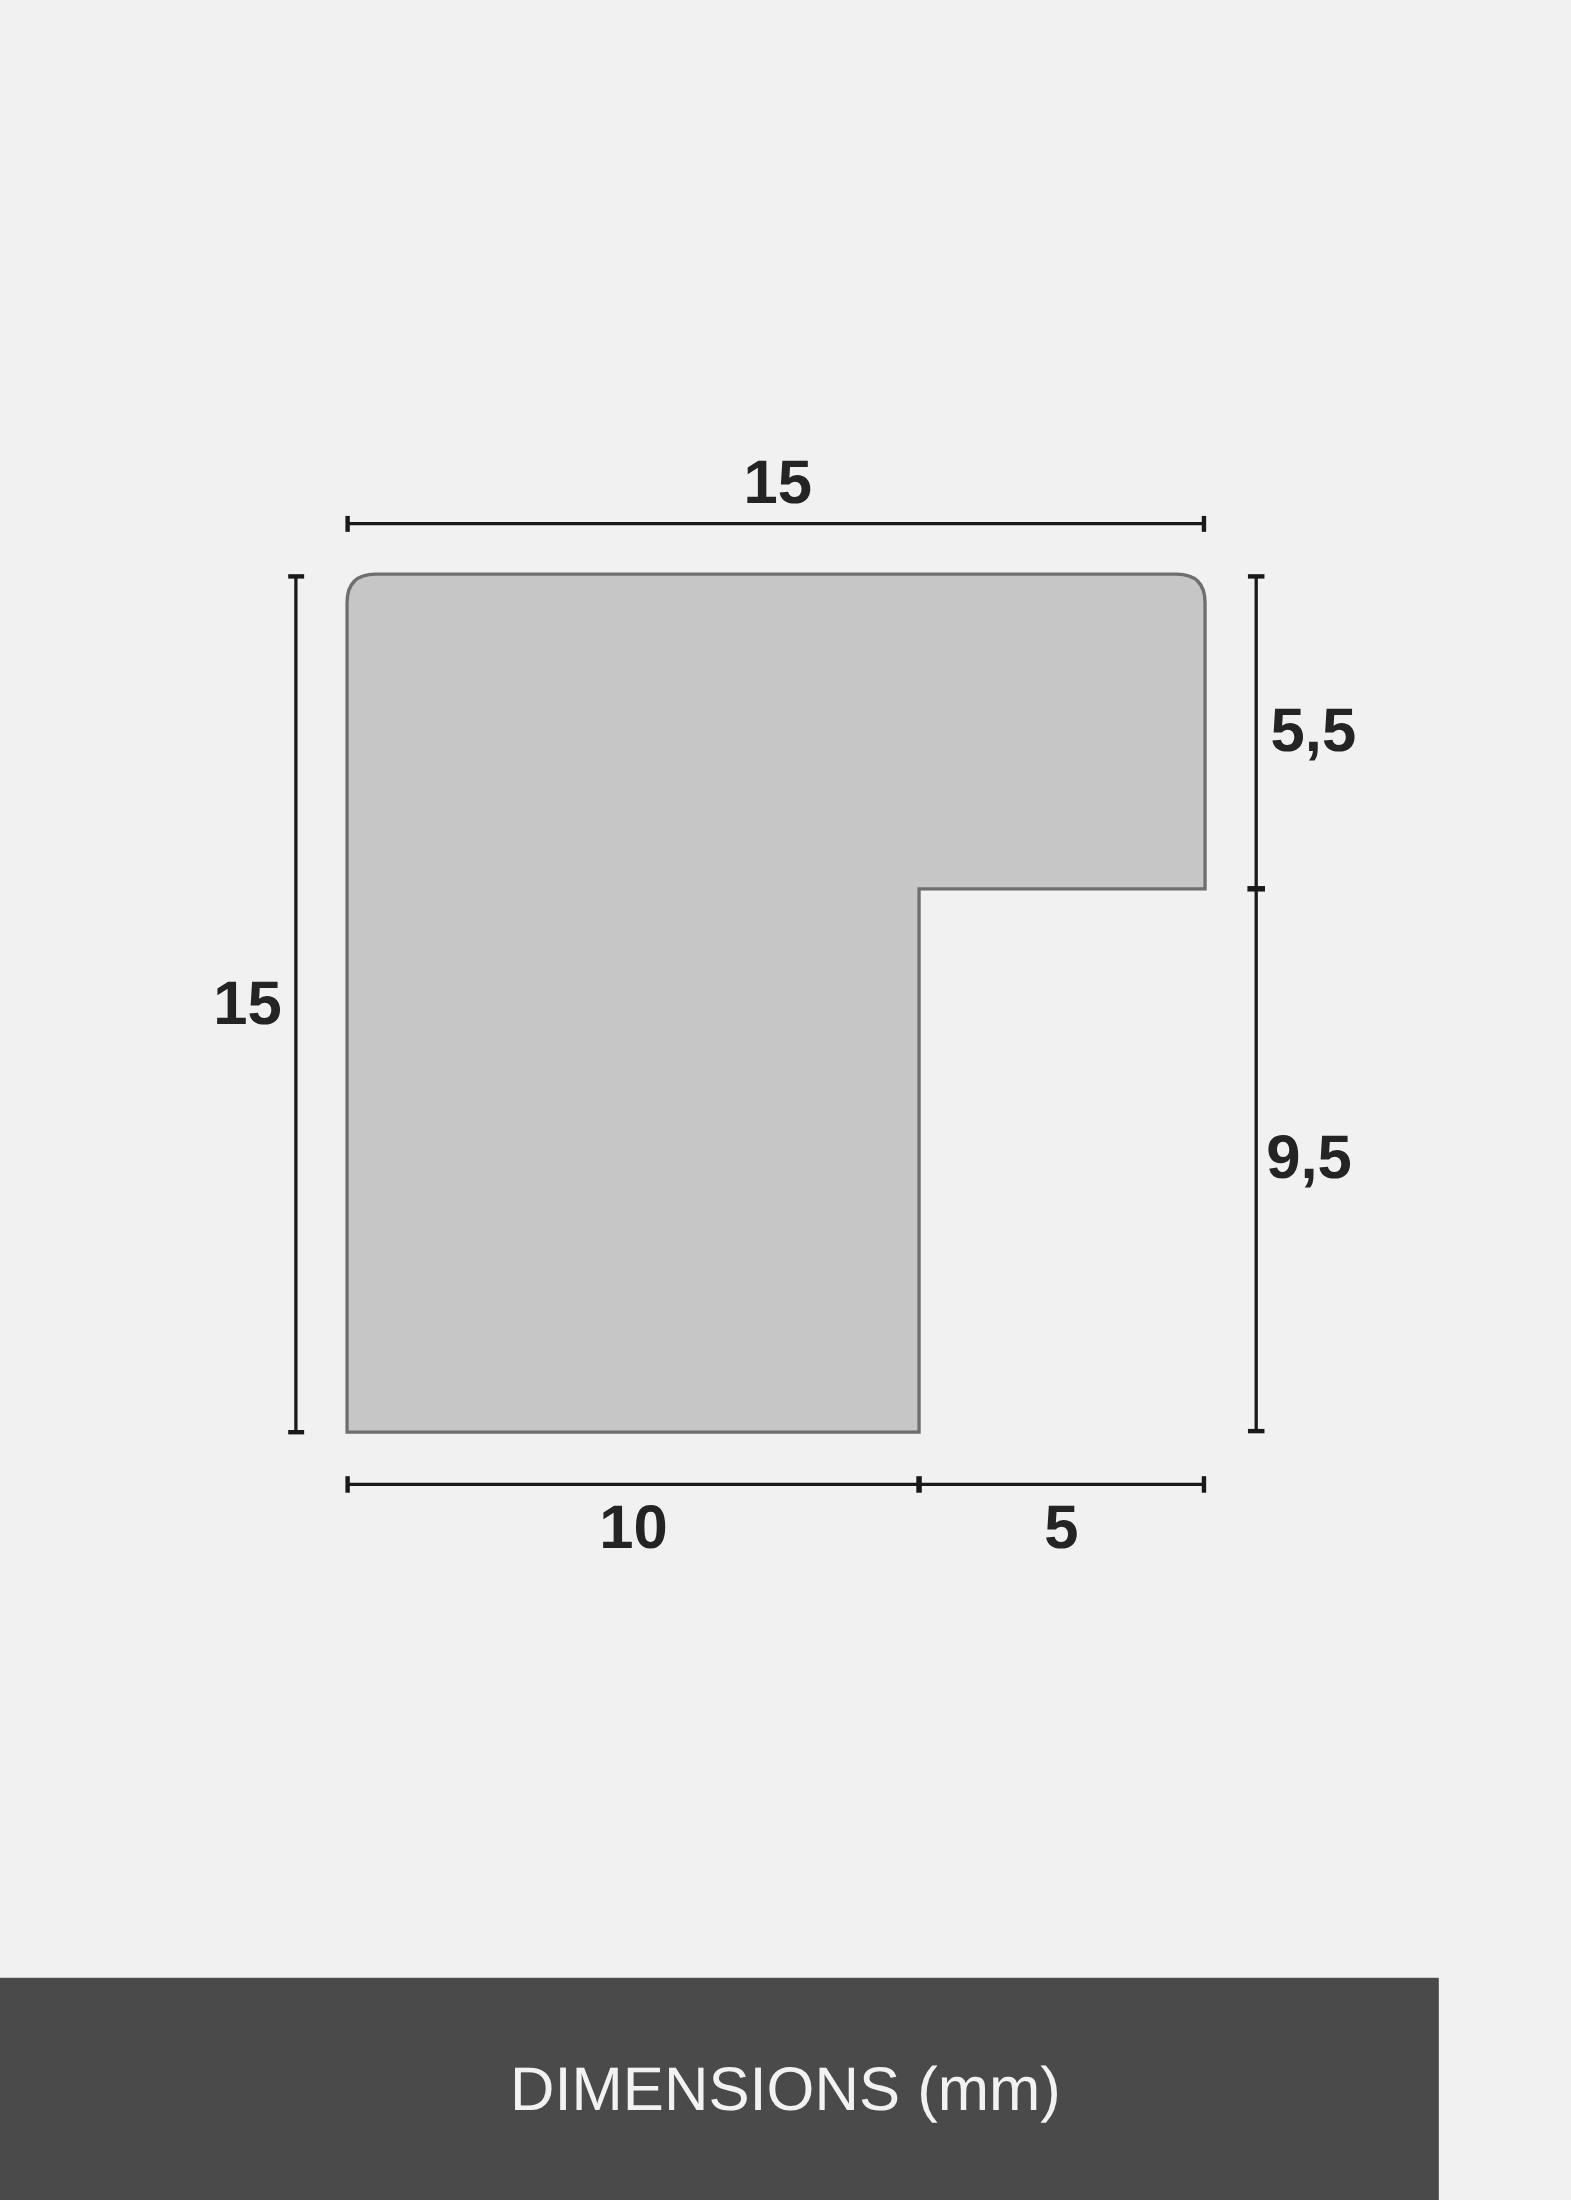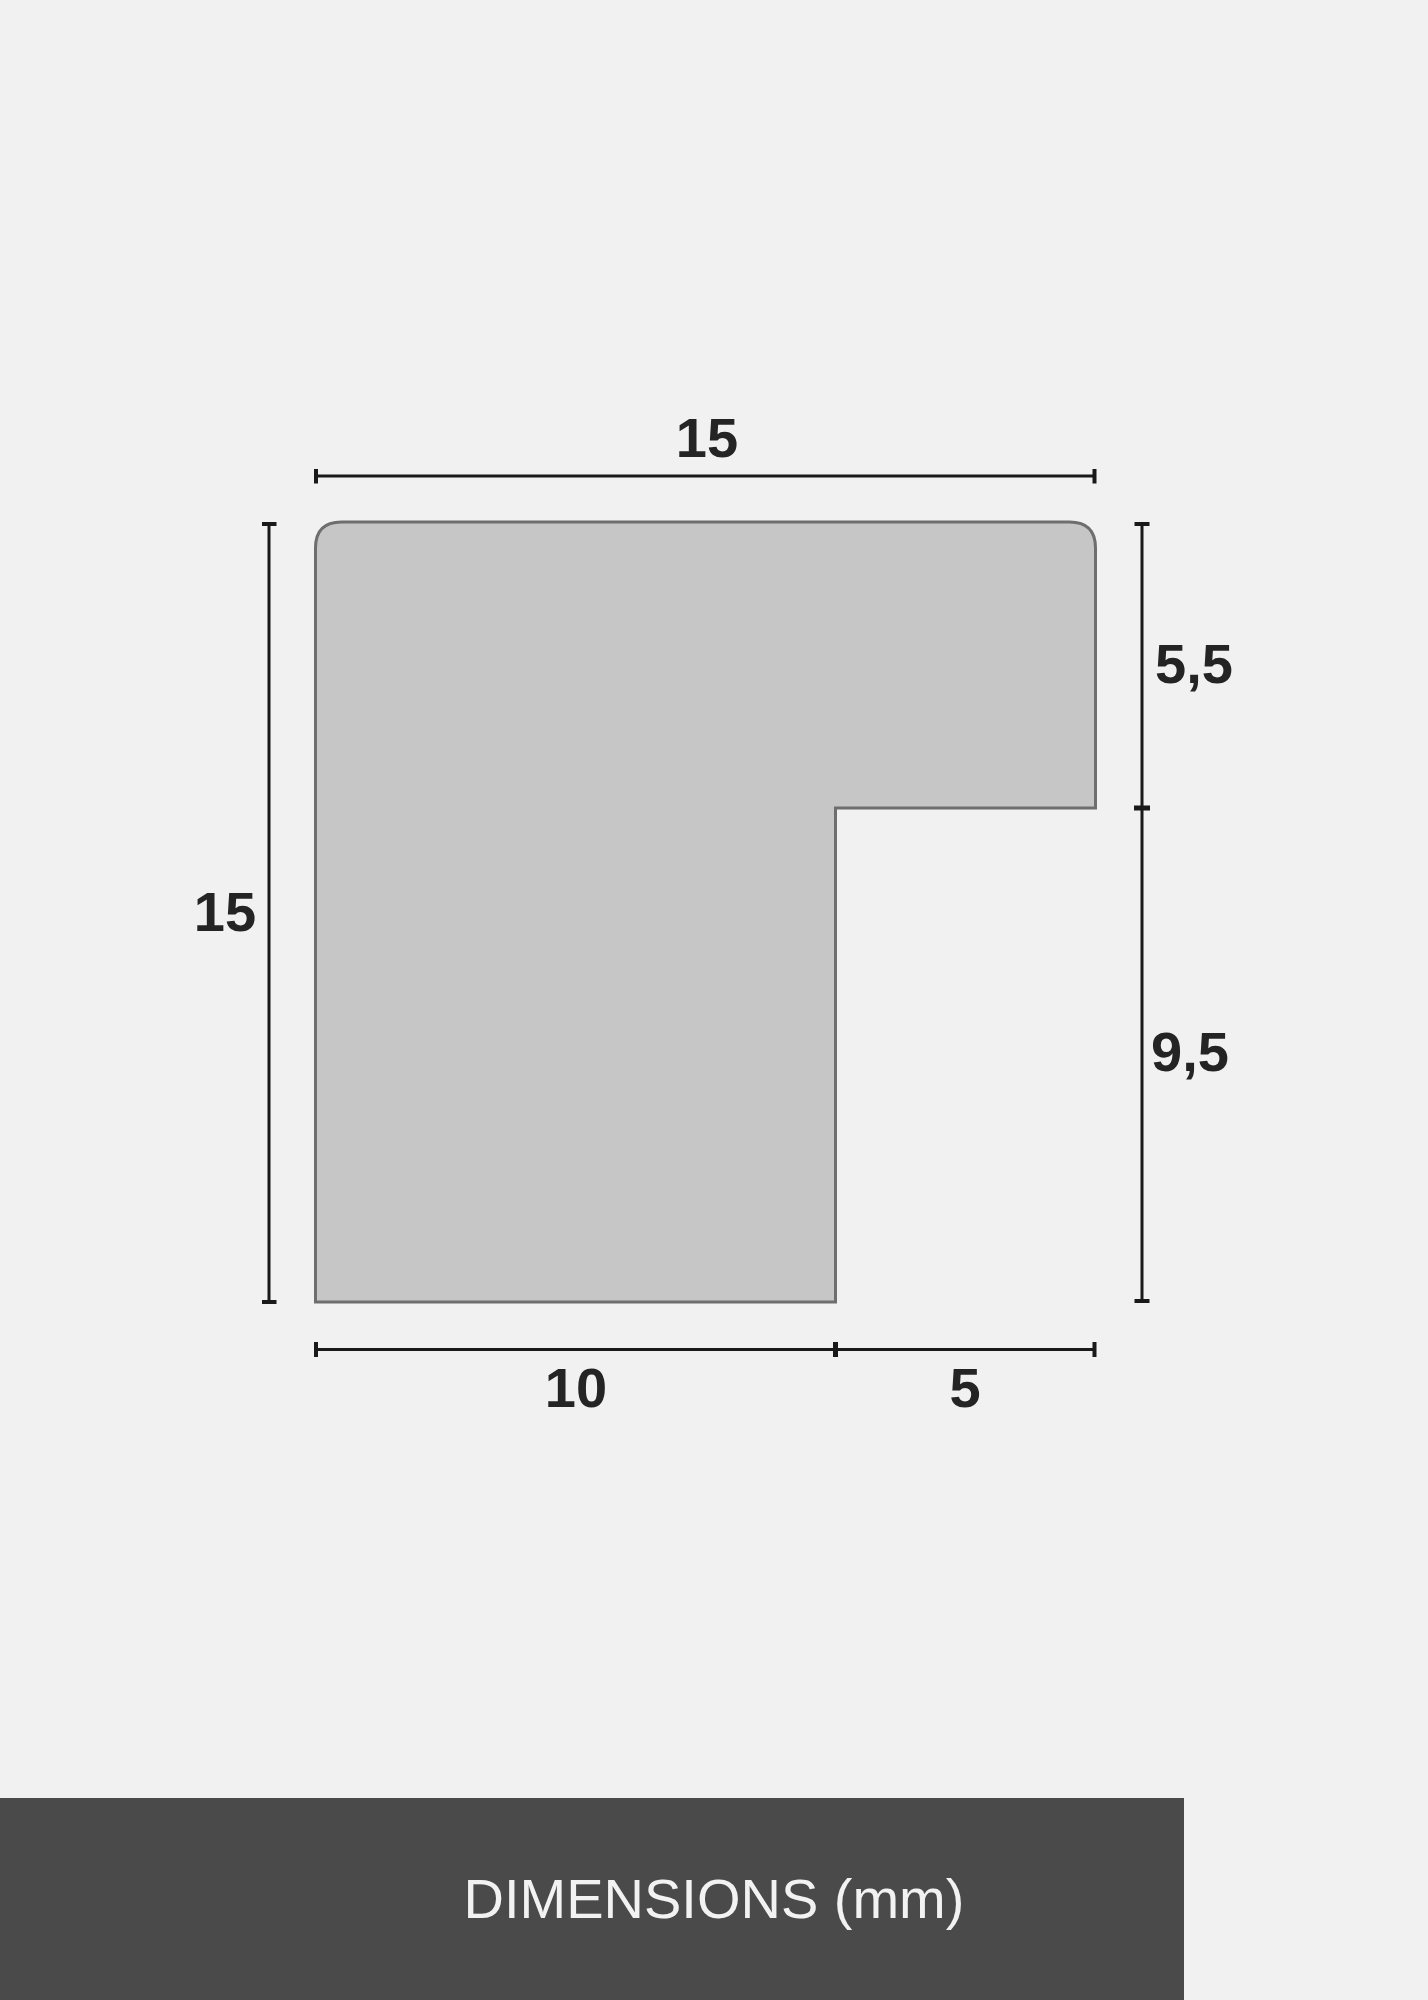--- a/index.html
+++ b/index.html
@@ -1,19 +1,19 @@
 <!DOCTYPE html>
 <html><head>
 <meta charset="utf-8">
 <style>
   html,body{margin:0;padding:0;}
   body{width:1428px;height:2000px;background:#f1f1f2;font-family:"Liberation Sans",sans-serif;overflow:hidden;}
   .stage{position:relative;width:1428px;height:2000px;}
   svg{position:absolute;left:0;top:0;}
-  .footer{position:absolute;left:0;top:1798px;width:1184px;height:202px;background:#4a4a4b;}
+  .footer{position:absolute;left:0;top:1798px;width:1308px;height:202px;background:#4a4a4b;}
   .footer span{position:absolute;left:0;top:0;width:1428px;text-align:center;line-height:202px;
     font-size:56px;color:#f2f2f2;letter-spacing:0;}
 </style>
 </head>
 <body>
 <div class="stage">
 <svg width="1428" height="2000" viewBox="0 0 1428 2000">
 
   <path d="M 315.5 1302 L 315.5 548 Q 315.5 522 341.5 522 L 1069.5 522 Q 1095.5 522 1095.5 548 L 1095.5 808 L 835.5 808 L 835.5 1302 Z" fill="#c6c6c6" stroke="#6e6e6e" stroke-width="3"></path>
 

